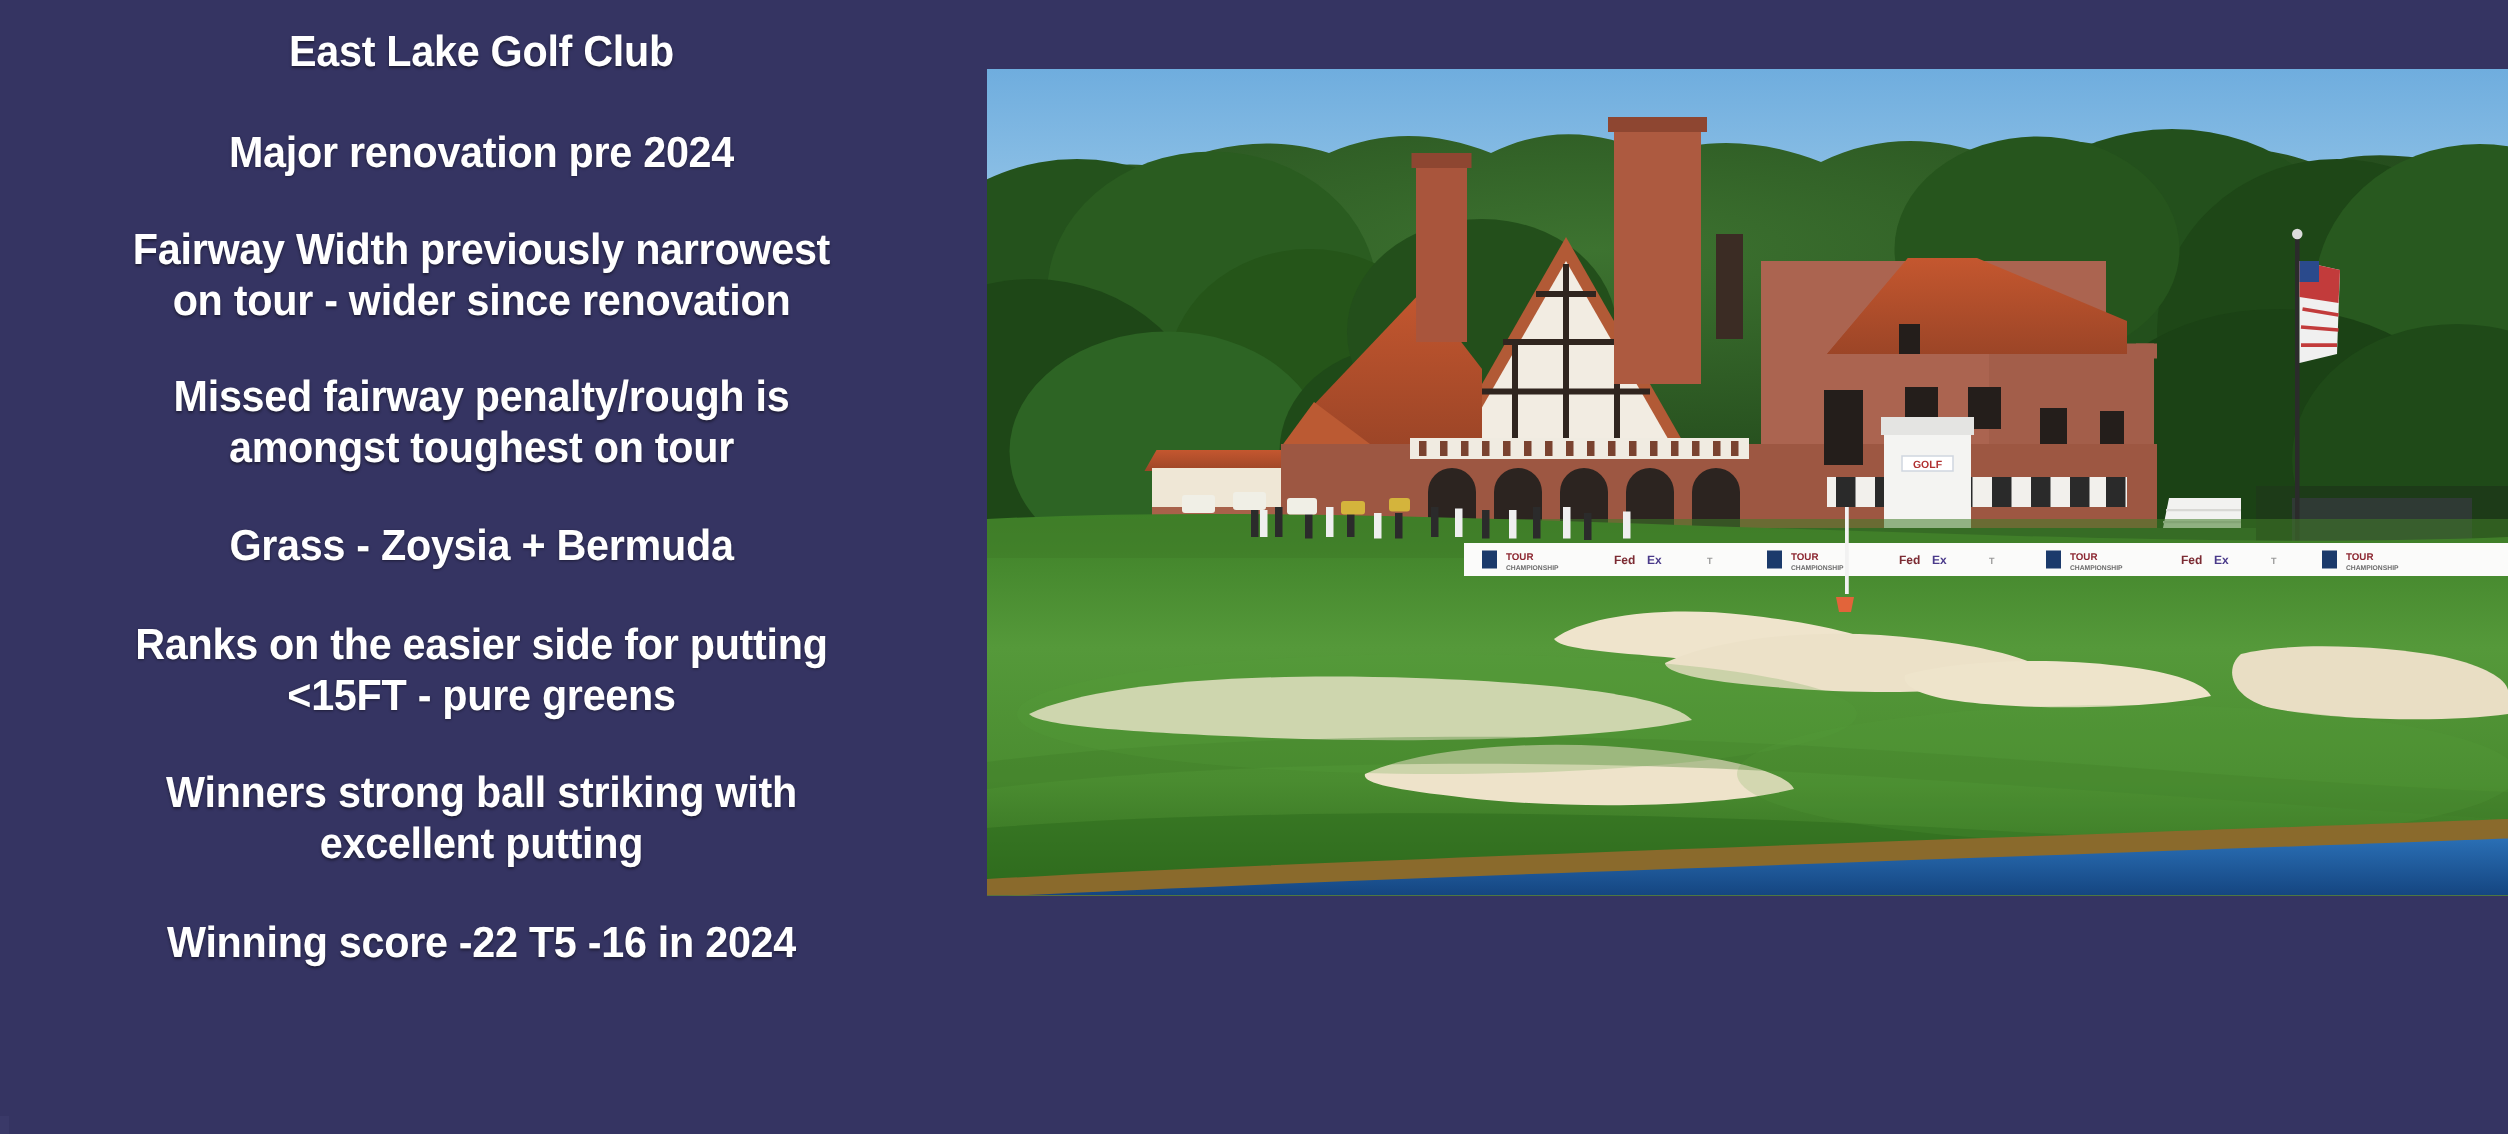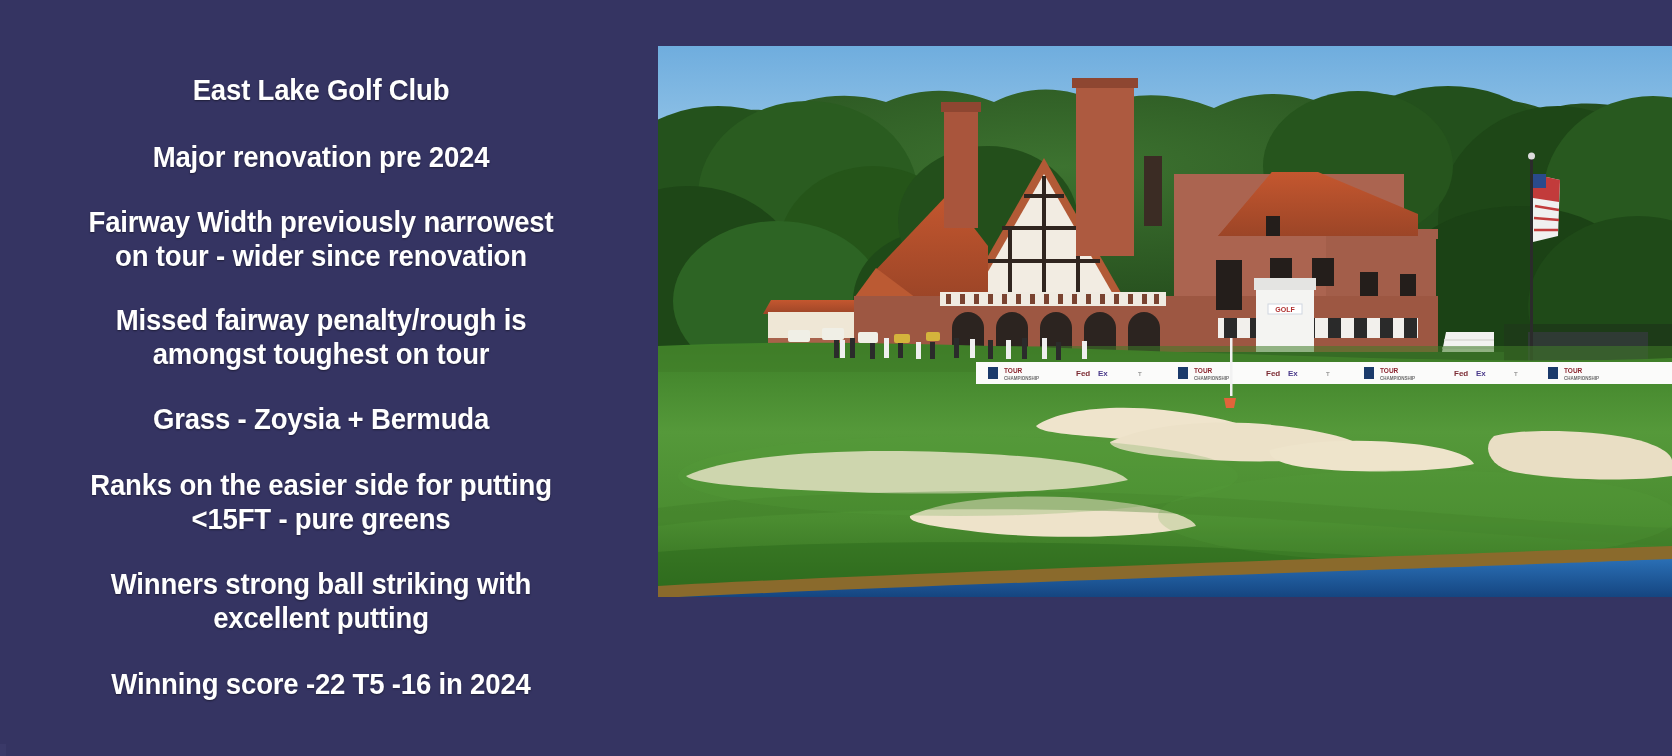--- a/index.html
+++ b/index.html
@@ -25,21 +25,21 @@
   
   #bullet-list {
     position: absolute;
     left: 0px;
     top: 0px;
     width: 642px;
     height: 756px;
     display: flex;
     flex-direction: column;
     align-items: center;
-    justify-content: center;
+    justify-content: flex-start;
     padding-top: 18px;
     box-sizing: border-box;
   }
 
   .bullet-line {
     width: 600px;
     text-align: center;
     color: #ffffff;
     font-family: "Liberation Sans", sans-serif;
     font-weight: bold;

